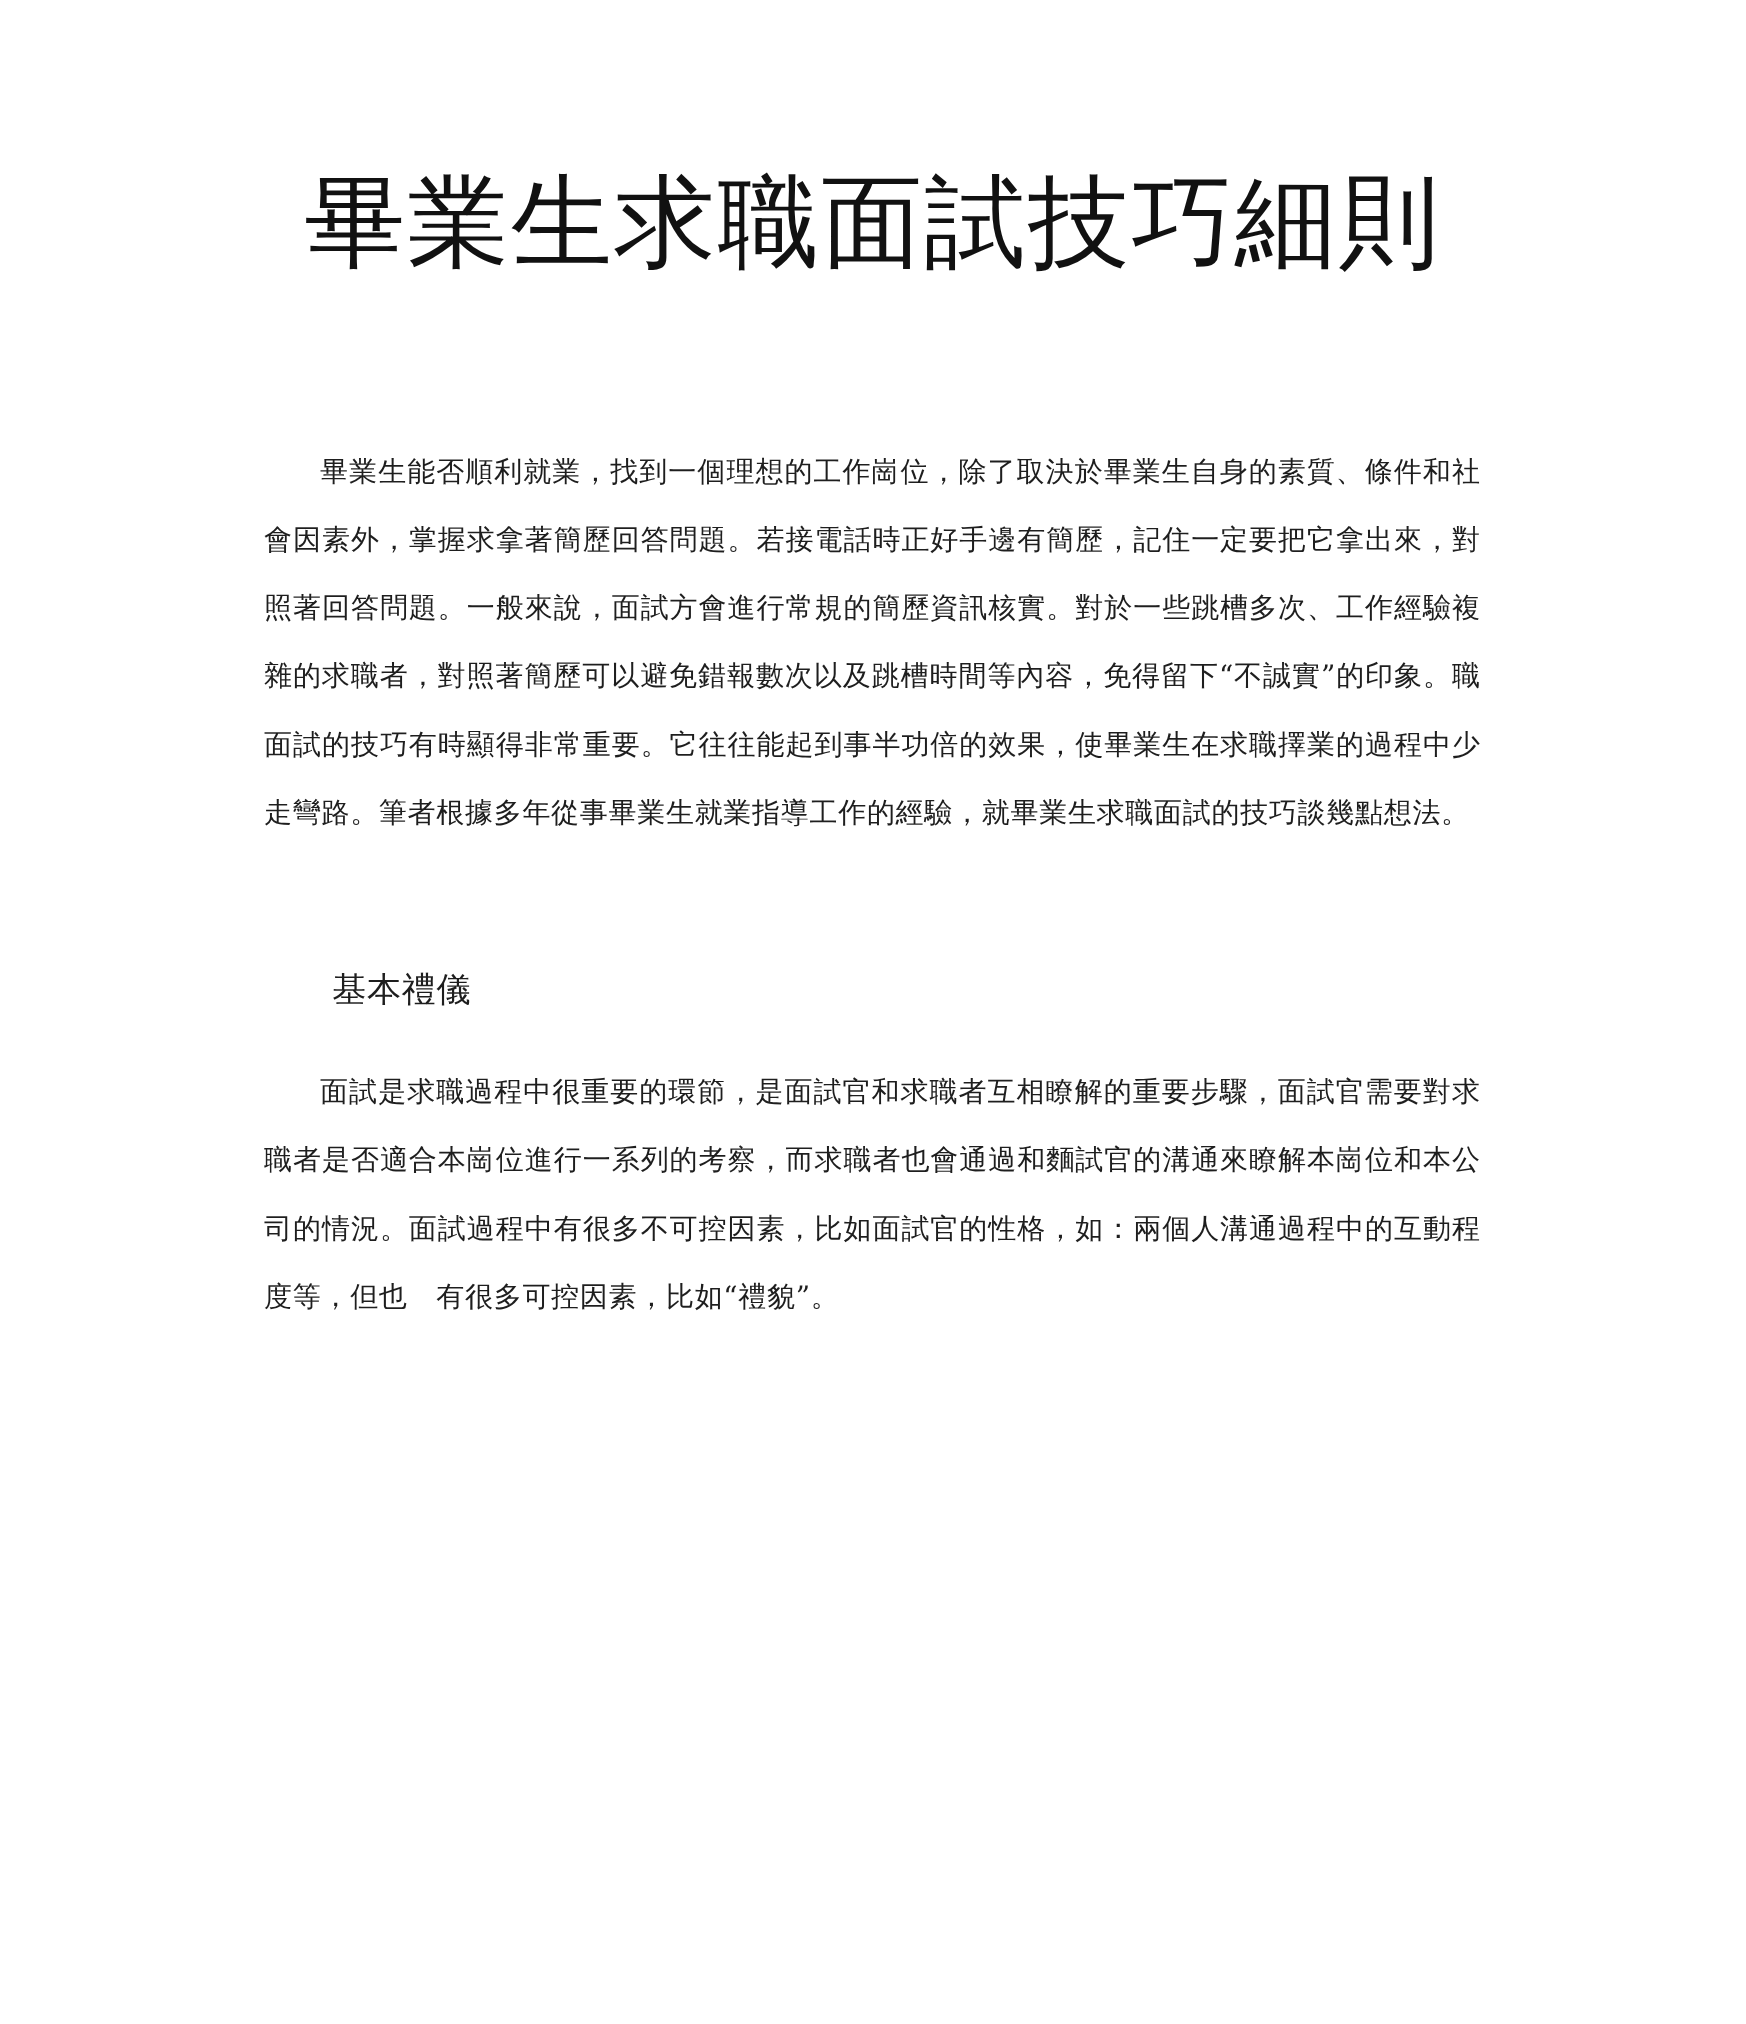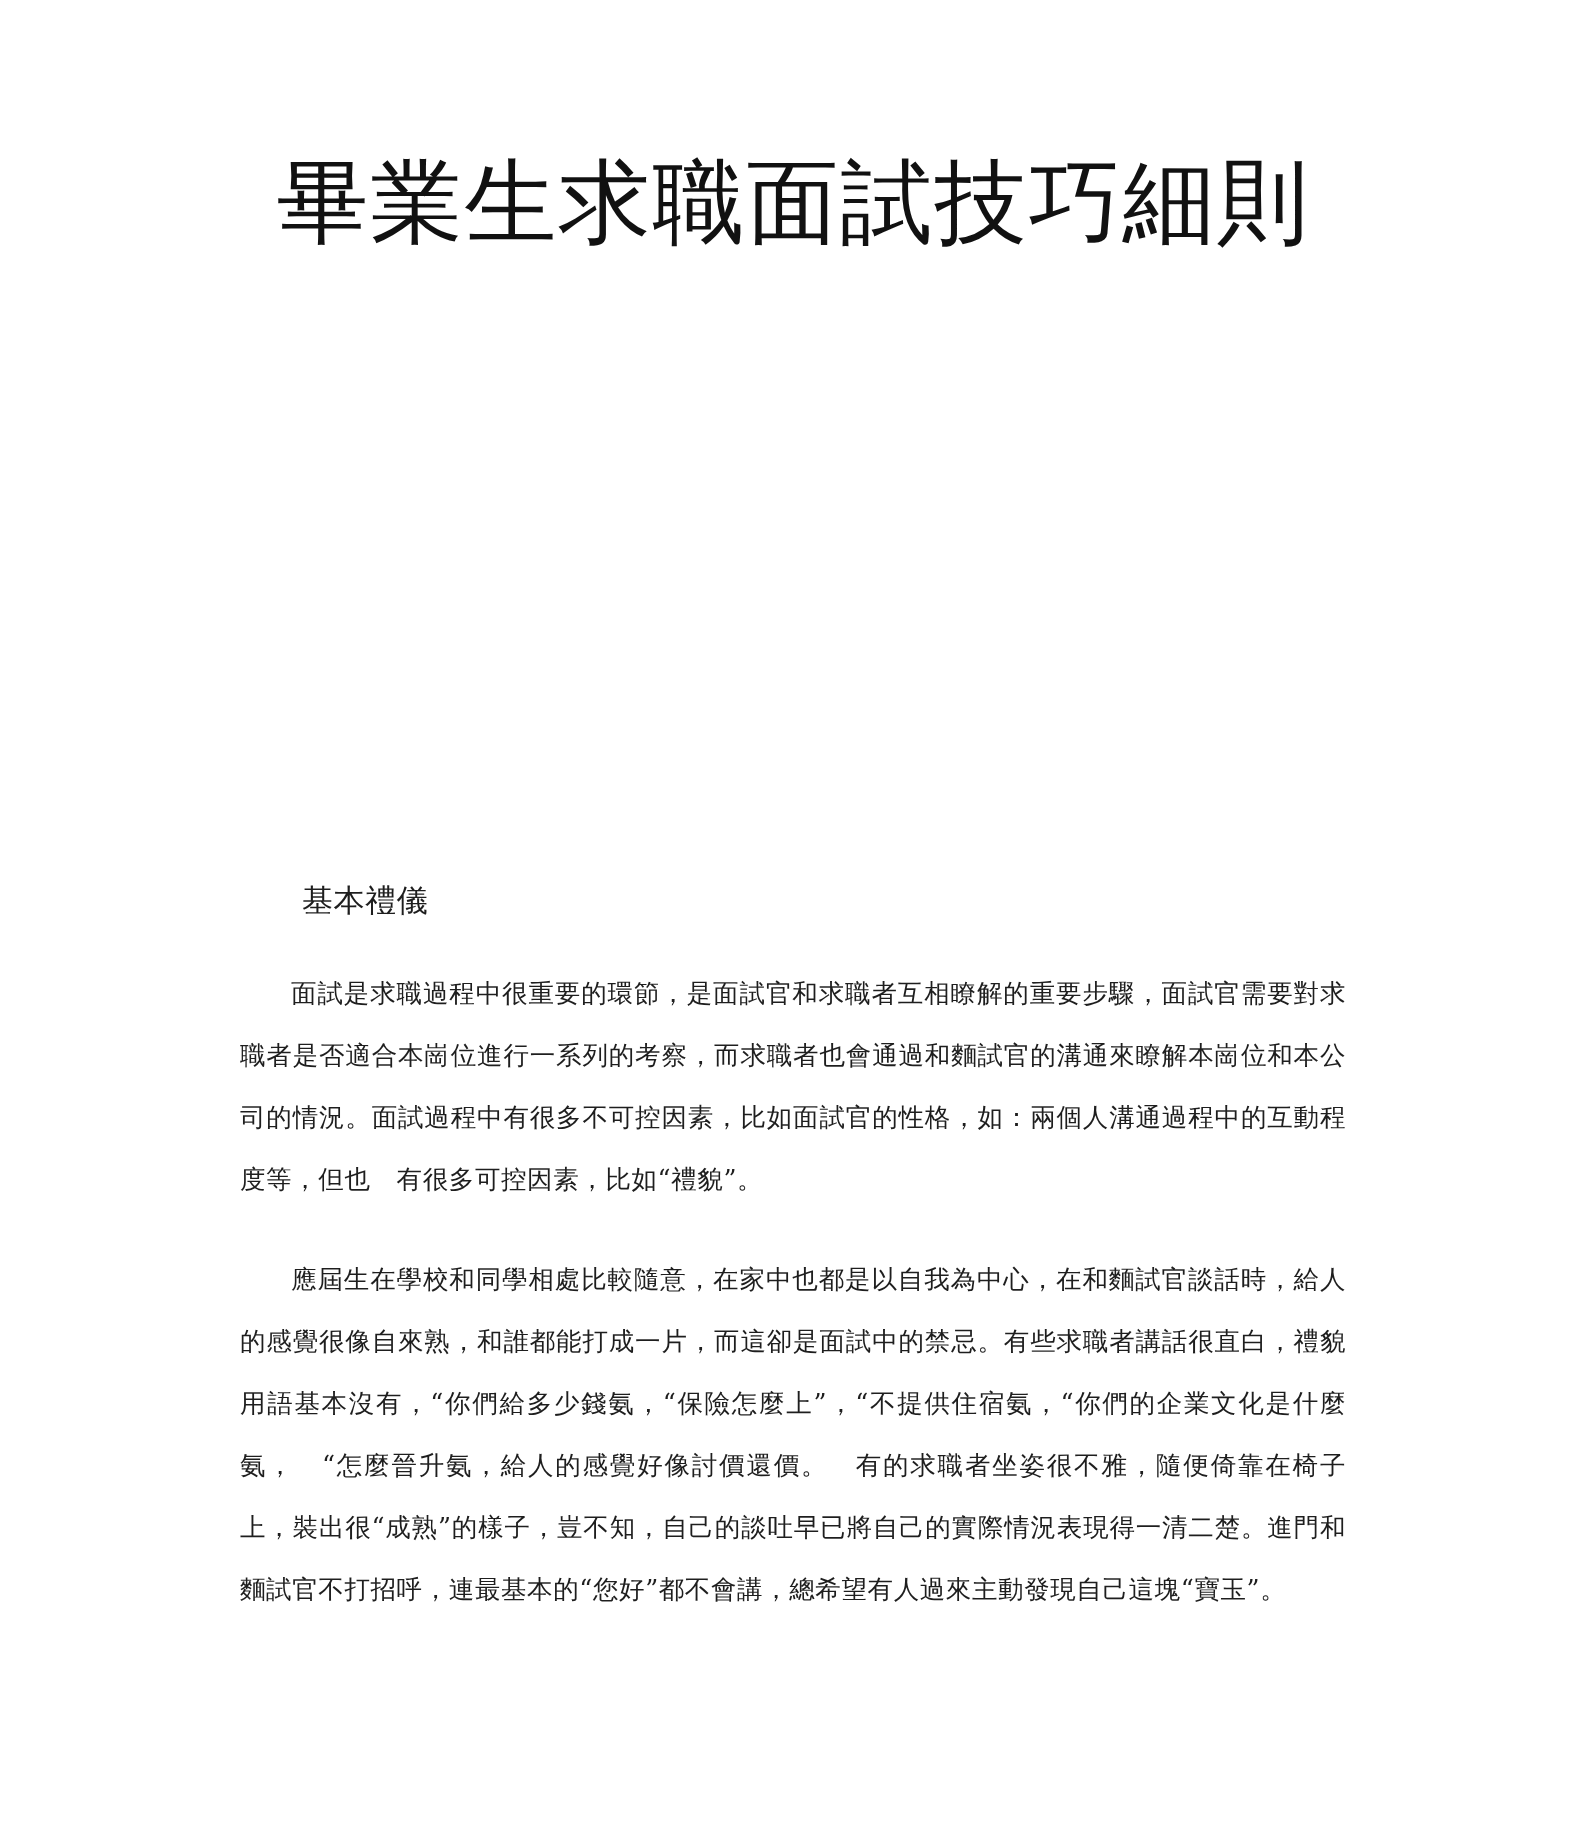--- a/index.html
+++ b/index.html
@@ -62,19 +62,19 @@
     #h1 { top: 869px; }
     #p2 { top: 962px; }
     #p3 { top: 1248px; }
   </style>
 </head>
 <body>
 
 <div class="page">
   <h1 class="doc-title">畢業生求職面試技巧細則</h1>
 
+  <p id="p1" class="body-column para">畢業生能否順利就業，找到一個理想的工作崗位，除了取決於畢業生自身的素質、條件和社會因素外，掌握求拿著簡歷回答問題。若接電話時正好手邊有簡歷，記住一定要把它拿出來，對照著回答問題。一般來說，面試方會進行常規的簡歷資訊核實。對於一些跳槽多次、工作經驗複雜的求職者，對照著簡歷可以避免錯報數次以及跳槽時間等內容，免得留下“不誠實”的印象。職面試的技巧有時顯得非常重要。它往往能起到事半功倍的效果，使畢業生在求職擇業的過程中少走彎路。筆者根據多年從事畢業生就業指導工作的經驗，就畢業生求職面試的技巧談幾點想法。</p>
 
   <h2 id="h1" class="body-column heading">基本禮儀</h2>
 
   <p id="p2" class="body-column para">面試是求職過程中很重要的環節，是面試官和求職者互相瞭解的重要步驟，面試官需要對求職者是否適合本崗位進行一系列的考察，而求職者也會通過和麵試官的溝通來瞭解本崗位和本公司的情況。面試過程中有很多不可控因素，比如面試官的性格，如：兩個人溝通過程中的互動程度等，但也　有很多可控因素，比如“禮貌”。</p>
 
-  <p id="p3" class="body-column para">應屆生在學校和同學相處比較隨意，在家中也都是以自我為中心，在和麵試官談話時，給人的感覺很像自來熟，和誰都能打成一片，而這卻是面試中的禁忌。有些求職者講話很直白，禮貌用語基本沒有，“你們給多少錢氨，“保險怎麼上”，“不提供住宿氨，“你們的企業文化是什麼氨，　“怎麼晉升氨，給人的感覺好像討價還價。　有的求職者坐姿很不雅，隨便倚靠在椅子上，裝出很“成熟”的樣子，豈不知，自己的談吐早已將自己的實際情況表現得一清二楚。進門和麵試官不打招呼，連最基本的“您好”都不會講，總希望有人過來主動發現自己這塊“寶玉”。</p>
 </div>
 
 </body></html>

